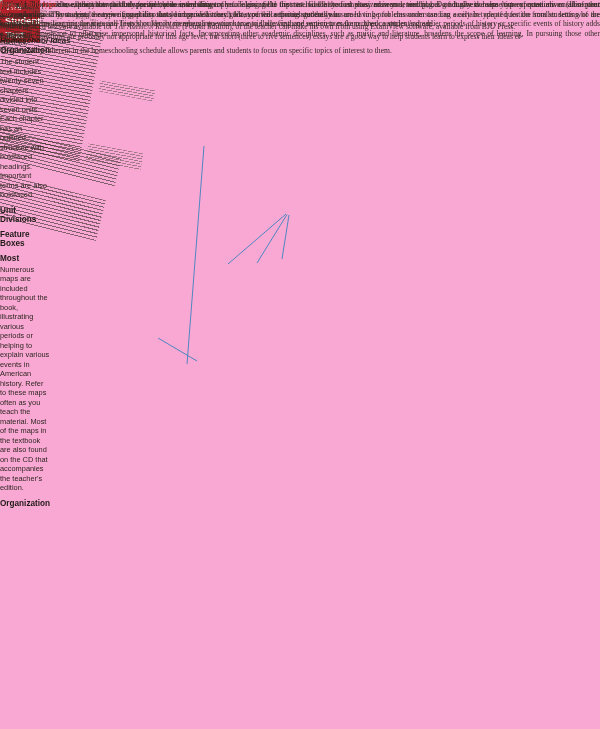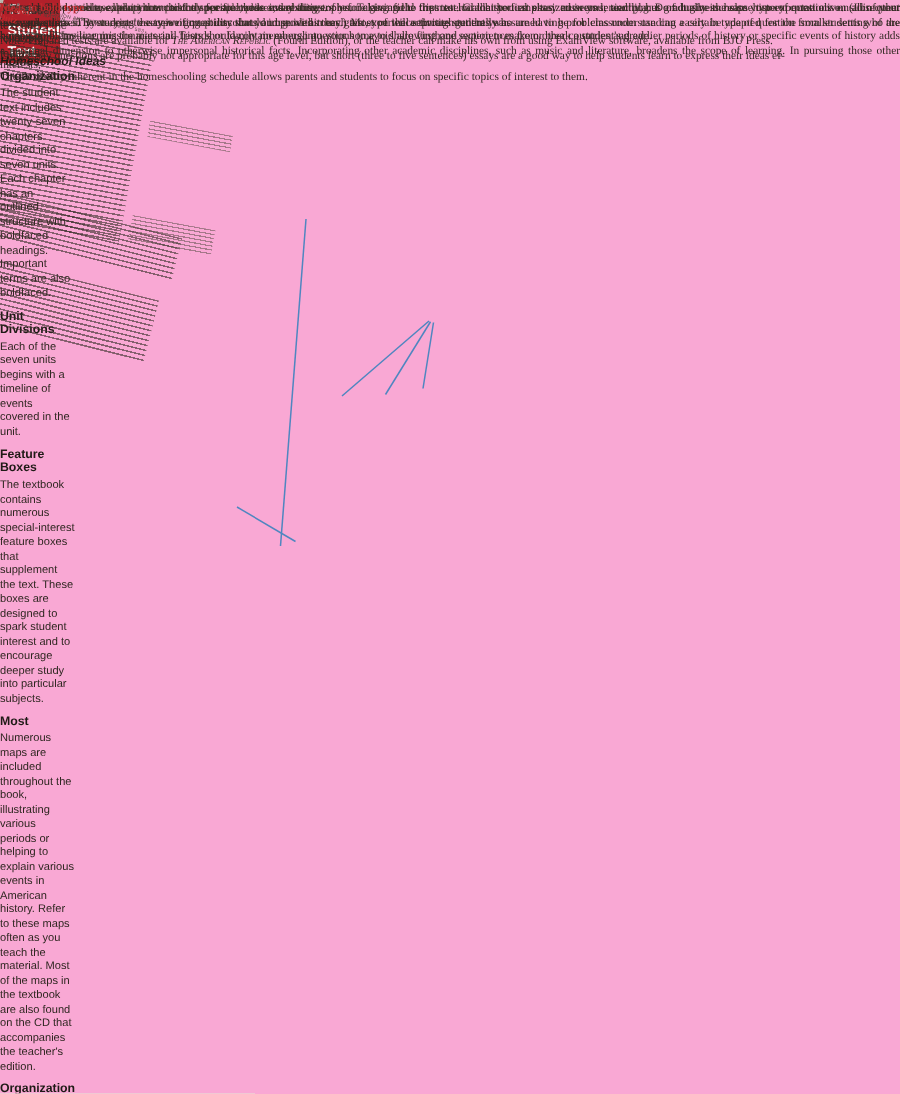--- a/index.html
+++ b/index.html
@@ -83,23 +83,21 @@
   <div class="folio" id="folio-top">vii</div>
   <div class="folio" id="folio-bottom">vii</div>
 
   <div id="panel">
     <div id="panel-bar">The Student Text</div>
     <div id="panel-body">
       <p>The student text offers the following features:</p>
       <h4>Organization</h4>
       <p>The student text includes twenty-seven chapters divided into seven units. Each chapter has an outlined structure with boldfaced headings. Important terms are also boldfaced.</p>
       <h4>Unit Divisions</h4>
-      <p>Each of the seven units begins with a timeline of events covered in the unit.</p>
       <h4>Feature Boxes</h4>
-      <p>The textbook contains numerous special-interest feature boxes that supplement the text. These boxes are designed to spark student interest and to encourage deeper study into particular subjects.</p>
       <h4>Most</h4>
       <p>Numerous maps are included throughout the book, illustrating various periods or helping to explain various events in American history. Refer to these maps often as you teach the material. Most of the maps in the textbook are also found on the CD that accompanies the teacher's edition.</p>
       <h4>Organization</h4>
 
     </div>
   </div>
 
   <div class="bookpage" id="page1">
     <div class="running-head">
       <span>HISTORY OF A NATION</span><span class="pn">95</span>

